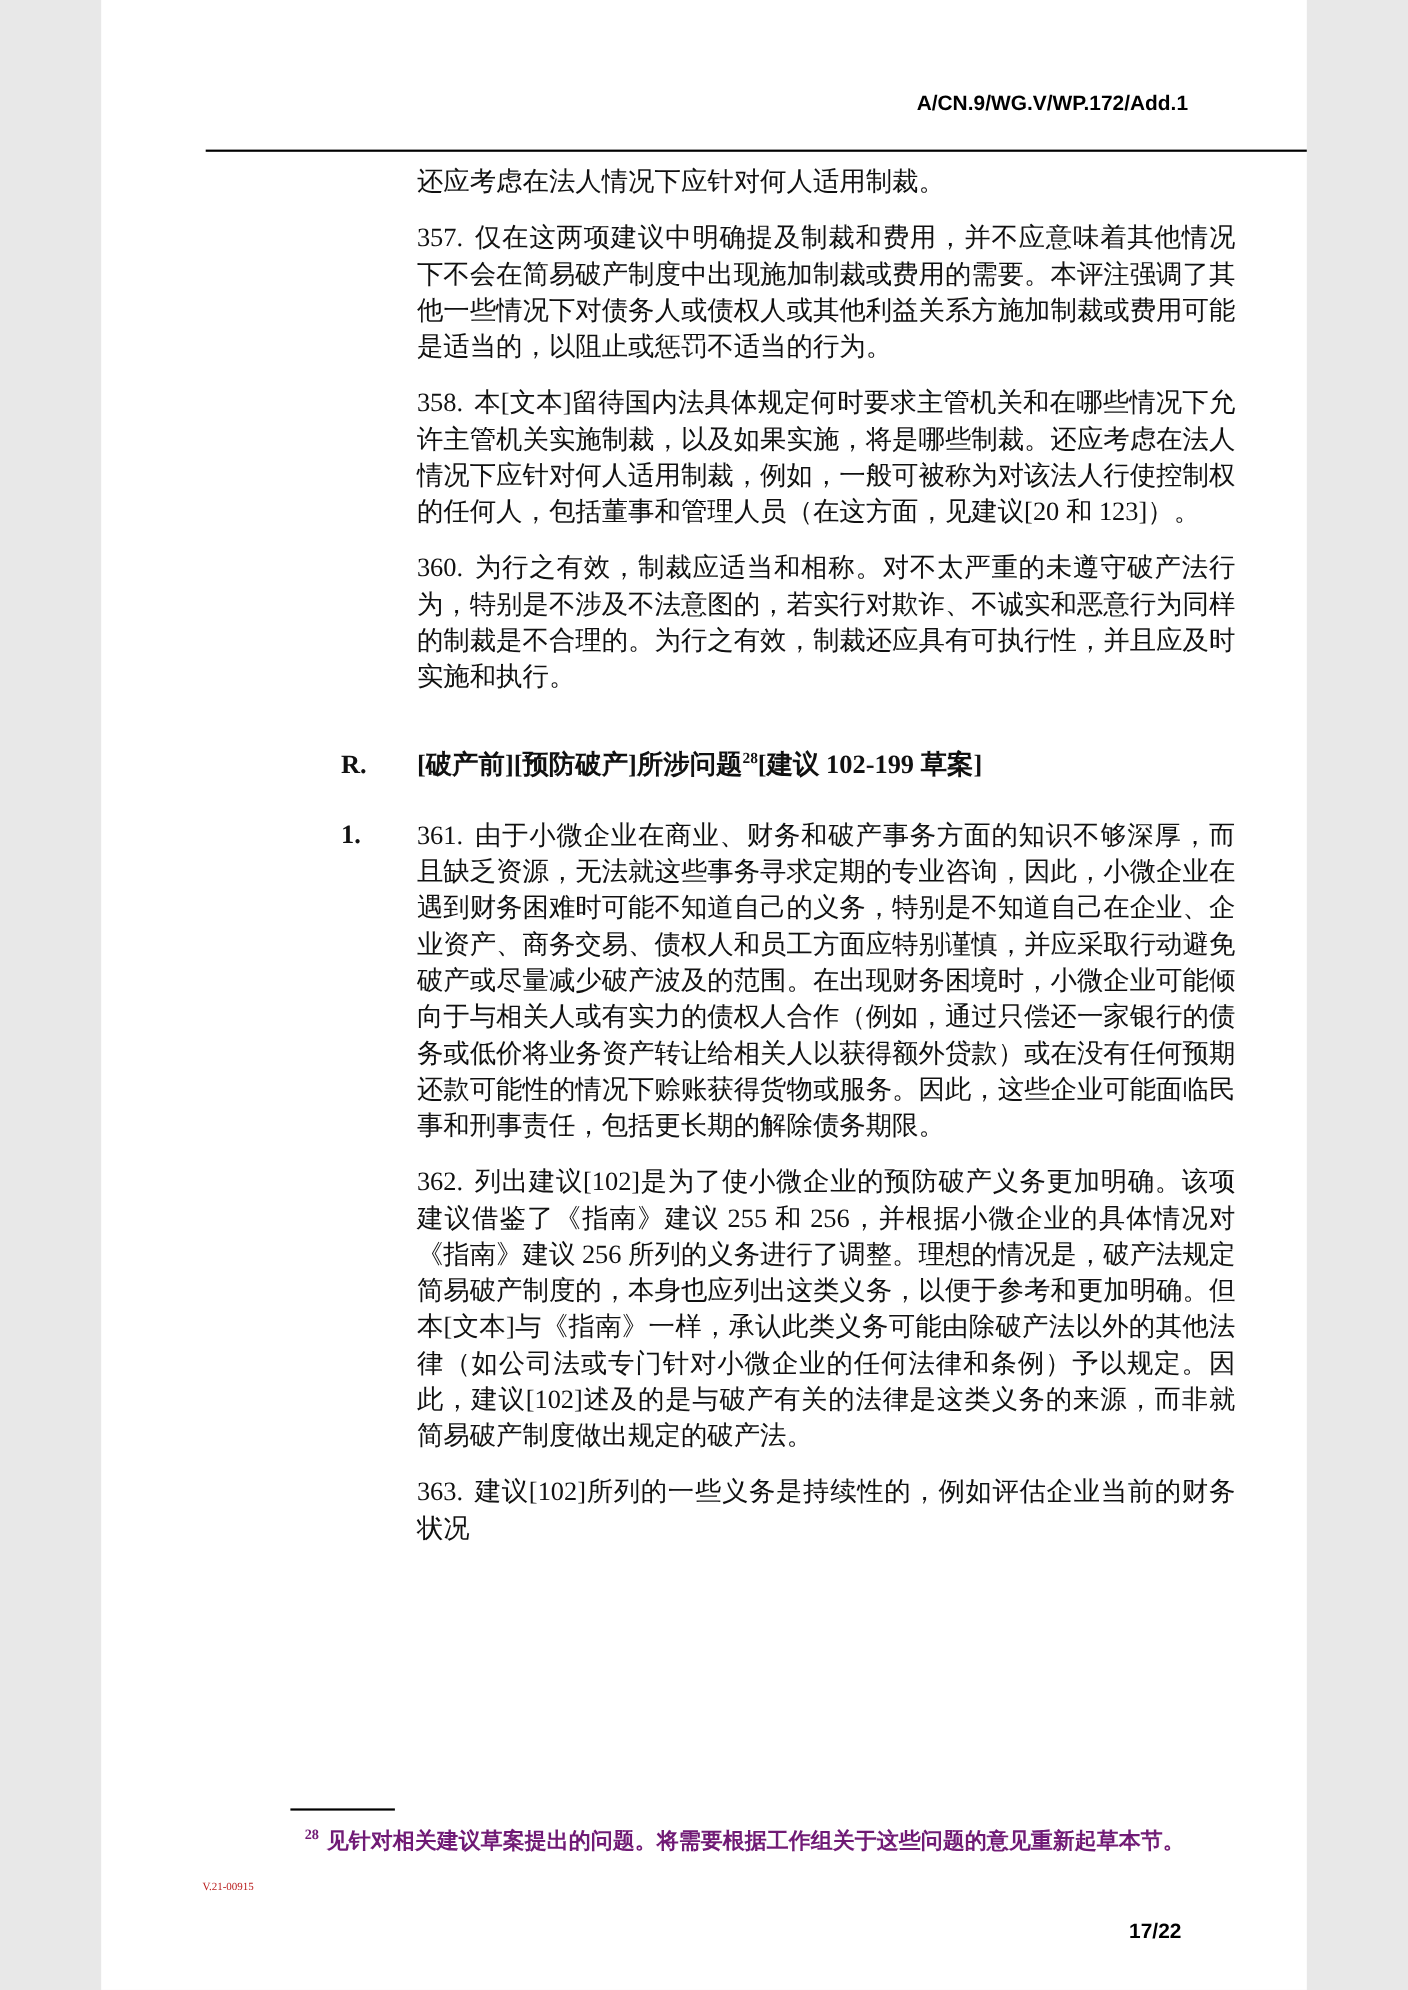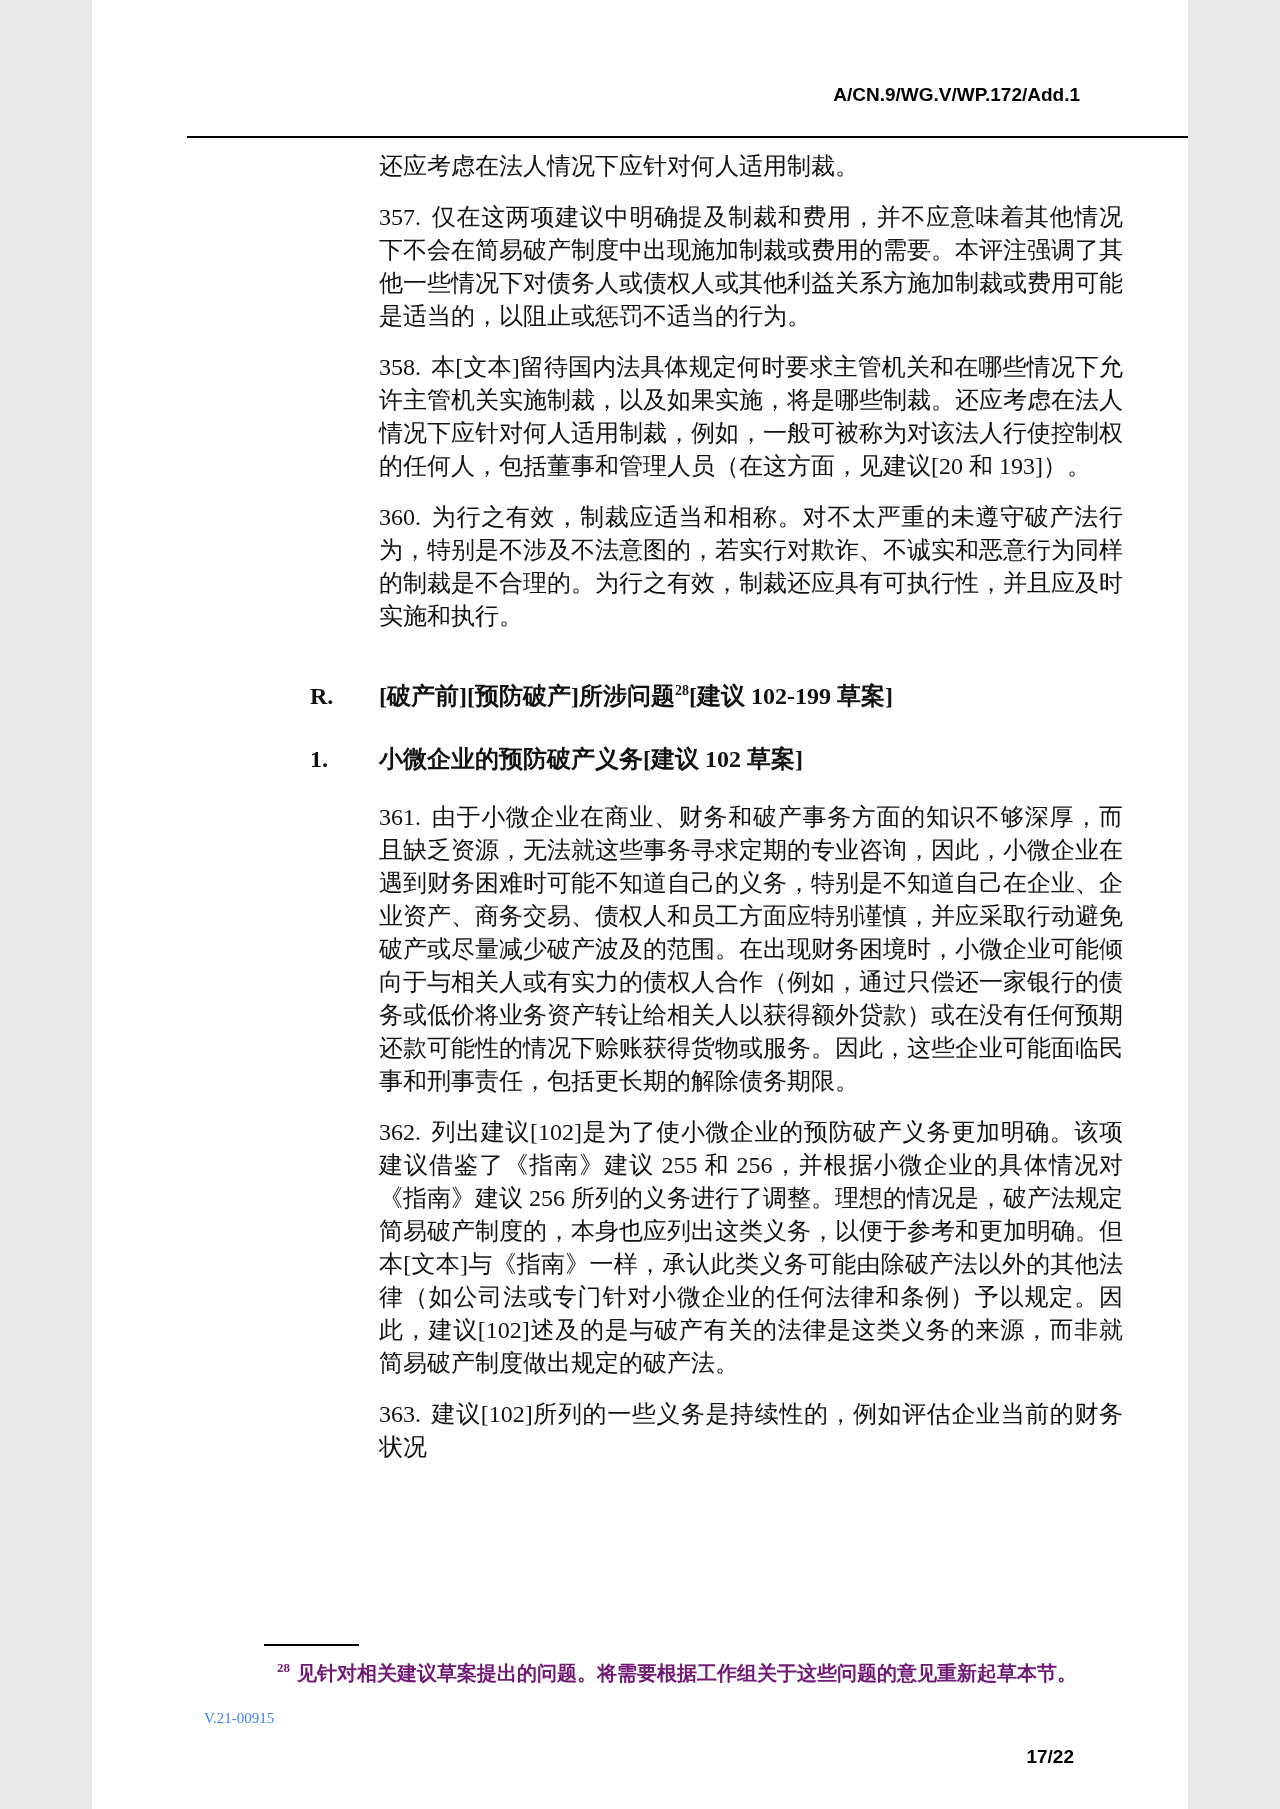--- a/index.html
+++ b/index.html
@@ -44,22 +44,22 @@
   .footnote-rule {
     position:absolute; top:1644px; left:172px; width:95px;
     border-top:2px solid #000; height:0;
   }
   .footnote {
     position:absolute; top:1655px; left:185px; width:850px;
     font-size:20px; font-weight:bold; line-height:26px; color:#701a75;
   }
   .footnote sup { font-size:13px; margin-right:7px; font-weight:bold; }
   .footer-docnum {
-    position:absolute; top:1710px; left:112px;
-    font-size:15px; color:#3b82f6;
+    position:absolute; top:1710px; left:92px;
+    font-size:10px; color:#b91c1c;
   }
   .footer-page {
     position:absolute; top:1702px; right:114px;
     font-family:"Liberation Sans","DejaVu Sans",sans-serif;
     font-weight:bold; font-size:19px; color:#000;margin-top:44px;
   }
 </style>
 </head>
 <body>
 
@@ -74,37 +74,36 @@
       <span>还应考虑在法人情况下应针对何人适用制裁。</span>
     </p>
 
     <p class="para">
       <span class="pnum">357.</span>
       <span>仅在这两项建议中明确提及制裁和费用，并不应意味着其他情况下不会在简易破产制度中出现施加制裁或费用的需要。本评注强调了其他一些情况下对债务人或债权人或其他利益关系方施加制裁或费用可能是适当的，以阻止或惩罚不适当的行为。</span>
     </p>
 
     <p class="para">
       <span class="pnum">358.</span>
-      <span>本[文本]留待国内法具体规定何时要求主管机关和在哪些情况下允许主管机关实施制裁，以及如果实施，将是哪些制裁。还应考虑在法人情况下应针对何人适用制裁，例如，一般可被称为对该法人行使控制权的任何人，包括董事和管理人员（在这方面，见建议[20 和 193]）。</span>
+      <span>本[文本]留待国内法具体规定何时要求主管机关和在哪些情况下允许主管机关实施制裁，以及如果实施，将是哪些制裁。还应考虑在法人情况下应针对何人适用制裁，例如，一般可被称为对该法人行使控制权的任何人，包括董事和管理人员（在这方面，见建议[20 和 123]）。</span>
     </p>
 
 
     <p class="para">
       <span class="pnum">360.</span>
       <span>为行之有效，制裁应适当和相称。对不太严重的未遵守破产法行为，特别是不涉及不法意图的，若实行对欺诈、不诚实和恶意行为同样的制裁是不合理的。为行之有效，制裁还应具有可执行性，并且应及时实施和执行。</span>
     </p>
 
     <div class="section-heading">
       <span class="sec-num">R.</span>
       <span>[破产前][预防破产]所涉问题</span><sup>28</sup><span>[建议 102-199 草案]</span>
     </div>
 
     <div class="section-heading sub">
       <span class="sec-num">1.</span>
-      <span>小微企业的预防破产义务[建议 102 草案]</span>
     </div>
 
     <p class="para">
       <span class="pnum">361.</span>
       <span>由于小微企业在商业、财务和破产事务方面的知识不够深厚，而且缺乏资源，无法就这些事务寻求定期的专业咨询，因此，小微企业在遇到财务困难时可能不知道自己的义务，特别是不知道自己在企业、企业资产、商务交易、债权人和员工方面应特别谨慎，并应采取行动避免破产或尽量减少破产波及的范围。在出现财务困境时，小微企业可能倾向于与相关人或有实力的债权人合作（例如，通过只偿还一家银行的债务或低价将业务资产转让给相关人以获得额外贷款）或在没有任何预期还款可能性的情况下赊账获得货物或服务。因此，这些企业可能面临民事和刑事责任，包括更长期的解除债务期限。</span>
     </p>
 
     <p class="para">
       <span class="pnum">362.</span>
       <span>列出建议[102]是为了使小微企业的预防破产义务更加明确。该项建议借鉴了《指南》建议 255 和 256，并根据小微企业的具体情况对《指南》建议 256 所列的义务进行了调整。理想的情况是，破产法规定简易破产制度的，本身也应列出这类义务，以便于参考和更加明确。但本[文本]与《指南》一样，承认此类义务可能由除破产法以外的其他法律（如公司法或专门针对小微企业的任何法律和条例）予以规定。因此，建议[102]述及的是与破产有关的法律是这类义务的来源，而非就简易破产制度做出规定的破产法。</span>

